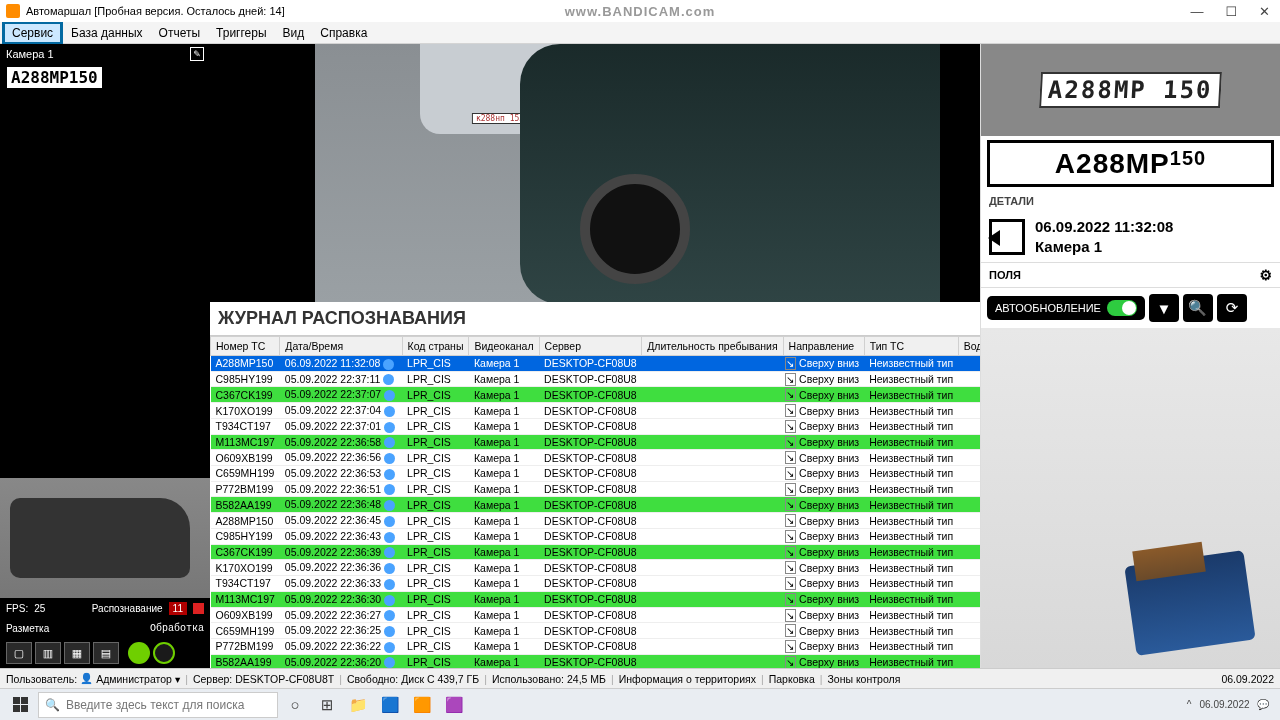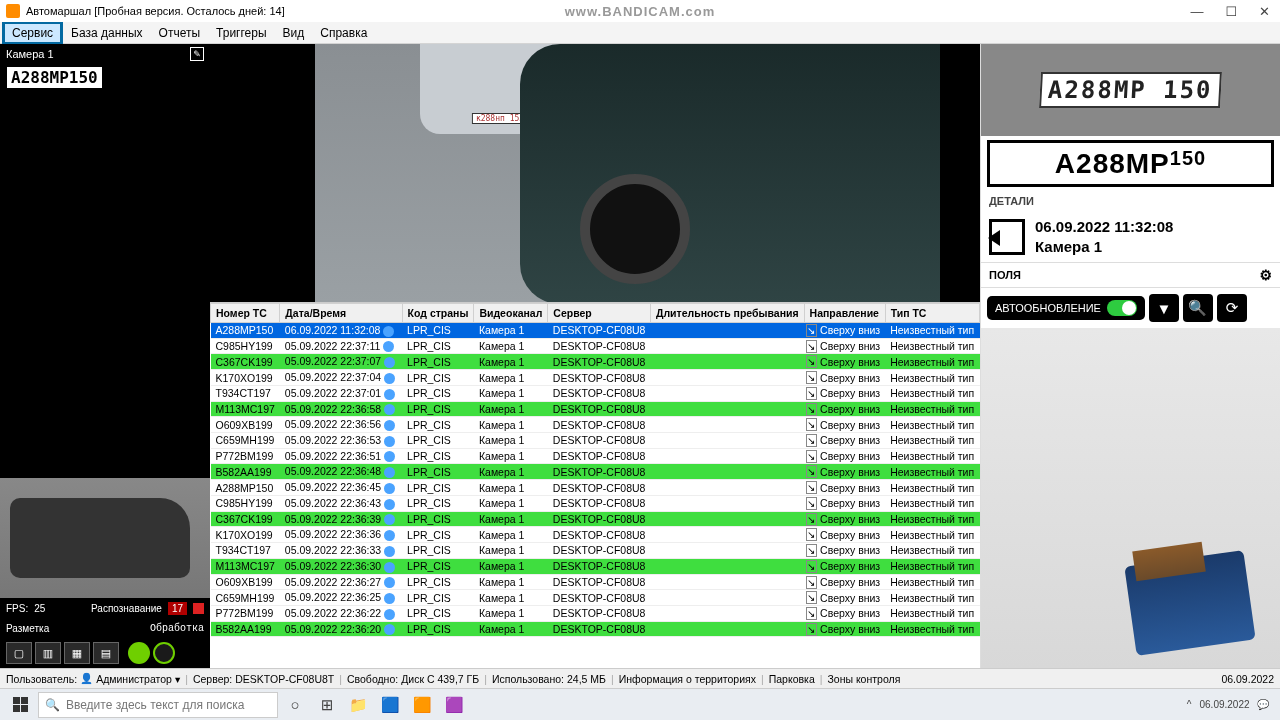--- a/index.html
+++ b/index.html
@@ -40,21 +40,21 @@
 .video .car1 { position: absolute; right: 40px; top: 0; width: 420px; height: 260px; background: linear-gradient(#1a2a2a,#2f4444); border-radius: 40px 0 0 40px; }
 .video .car1 .wheel { position: absolute; bottom: 20px; left: 60px; width: 110px; height: 110px; background: #111; border-radius: 50%; border: 10px solid #444; }
 .video .car2 { position: absolute; left: 210px; top: 0; width: 160px; height: 90px; background: #c8cdd2; border-radius: 0 0 20px 20px; }
 .video .car2 .pl { position: absolute; bottom: 10px; left: 50%; transform: translateX(-50%); background: #fff; border: 1px solid #333; font-size: 8px; padding: 0 3px; color: #a33; font-family: monospace; }
 
 .journal { flex: 1; display: flex; flex-direction: column; background: #fff; min-height: 0; }
 .journal .head { display: flex; align-items: center; padding: 6px 8px; }
 .journal .head h2 { font-size: 18px; font-weight: 600; color: #333; }
 .journal .table-wrap { flex: 1; overflow-y: auto; border-top: 1px solid #ccc; }
 .journal table { width: 100%; border-collapse: collapse; font-size: 10.5px; }
-.journal th { background: #f0f0f0; text-align: left; padding: 3px 5px; border: 1px solid #d0d0d0; font-weight: 700; position: sticky; top: 0; white-space: nowrap; }
+.journal th { background: #f0f0f0; text-align: left; padding: 3px 5px; border: 1px solid #d0d0d0; font-weight: 400; position: sticky; top: 0; white-space: nowrap; }
 .journal td { padding: 1px 5px; border-bottom: 1px solid #eee; white-space: nowrap; }
 .journal tr.hl-blue td { background: #0066e0; color: #fff; }
 .journal tr.hl-green td { background: #3fde3f; }
 .journal td.dir { position: relative; padding-left: 16px; }
 .journal td.dir::before { content:"↘"; position:absolute; left:2px; top:1px; font-size:10px; border:1px solid #888; }
 .journal td .wi { display:inline-block; width:11px; height:11px; background:#4aa3ff; border-radius:50%; vertical-align:middle; margin-right:2px; }
 
 .right { width: 300px; background: #fff; display: flex; flex-direction: column; border-left: 1px solid #ddd; }
 .right .capture { height: 92px; background: #888; display: flex; align-items: center; justify-content: center; padding: 4px; }
 .right .capture .pl { background: #fff; padding: 2px 6px; font-family: monospace; font-size: 24px; font-weight: bold; letter-spacing: 2px; border: 2px solid #333; transform: skewX(-3deg); color: #222; }
@@ -117,21 +117,21 @@
     <div class="camtitle">
       <span>Камера 1</span>
       <span class="edit">✎</span>
     </div>
     <div><span class="plate">A288MP150</span></div>
     <div class="thumb"></div>
     <div class="statbar">
       <span>FPS:</span>
       <span>25</span>
       <span class="recog">Распознавание</span>
-      <span class="num">17</span>
+      <span class="num">11</span>
       <span class="sq"></span>
     </div>
     <div class="toolbar">
       <span class="lbl">Разметка</span>
       <span class="lbl r">Обработка</span>
     </div>
     <div class="tool-icons">
       <span class="ibox">▢</span>
       <span class="ibox">▥</span>
       <span class="ibox">▦</span>
@@ -145,20 +145,23 @@
     <div class="video">
       <div class="road"></div>
       <div class="car2">
           <span class="pl">к288нп 153</span>
         </div>
       <div class="car1">
           <div class="wheel"></div>
         </div>
     </div>
     <div class="journal">
+      <div class="head">
+        <h2>ЖУРНАЛ РАСПОЗНАВАНИЯ</h2>
+      </div>
       <div class="table-wrap">
         <table>
           <thead>
               <tr id="jhead">
                 <th>Номер ТС</th>
                 <th>Дата/Время</th>
                 <th>Код страны</th>
                 <th>Видеоканал</th>
                 <th>Сервер</th>
                 <th>Длительность пребывания</th>

